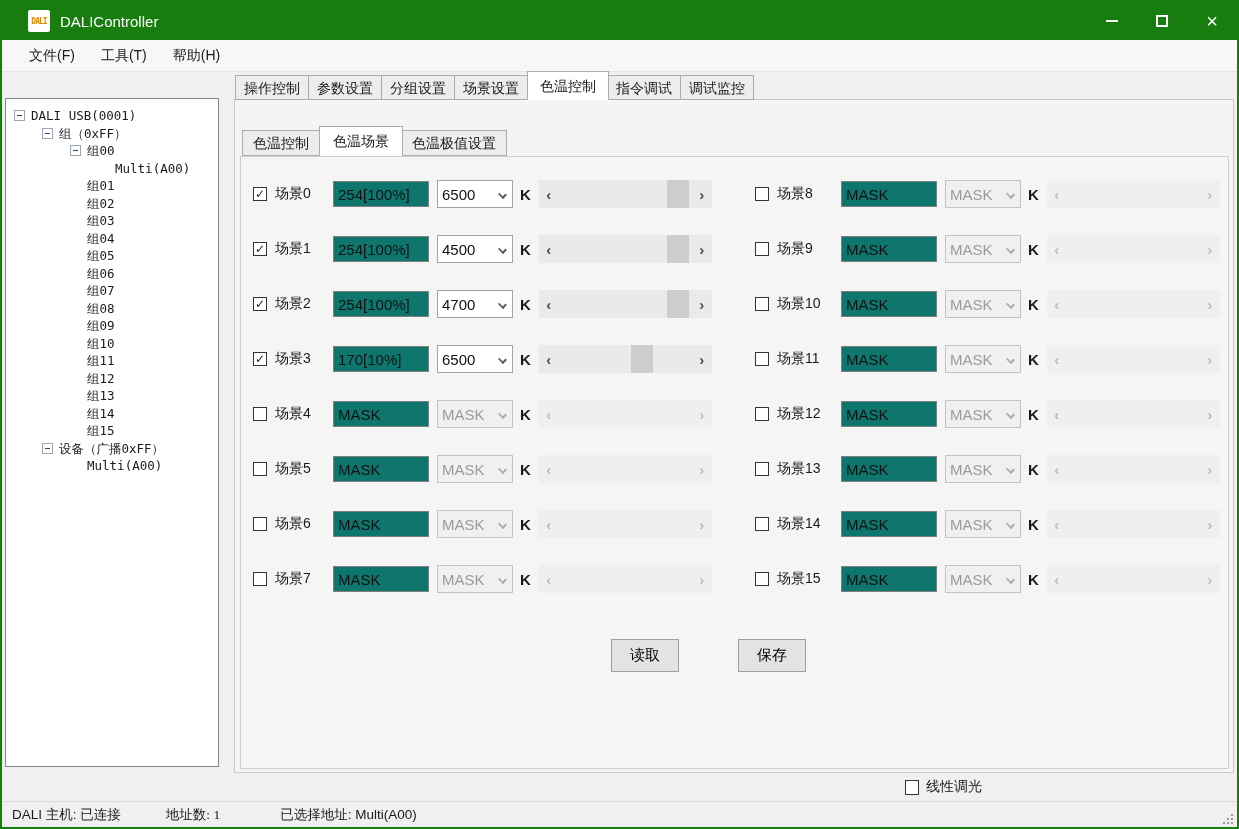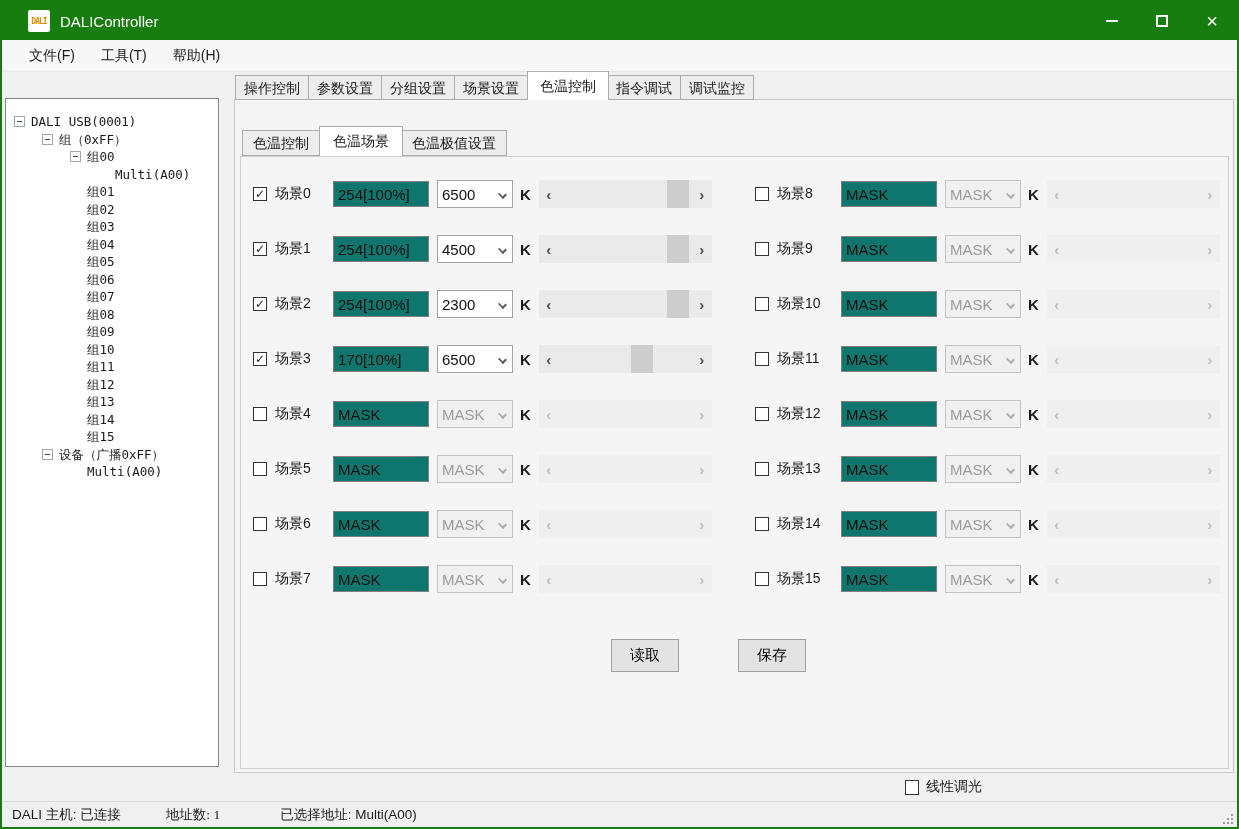--- a/index.html
+++ b/index.html
@@ -23,21 +23,21 @@
   .glyph-close { color:#fff; font-size:20px; line-height:1; }
 
   
   .menubar { position:absolute; left:0; top:38px; width:100%; height:32px; background:#f7f7f7;
              display:flex; align-items:center; padding-left:14px; border-bottom:1px solid #e6e6e6; }
   .menu-item { padding:6px 13px; font-size:14px; }
 
   
   .tree-panel { position:absolute; left:3px; top:96px; width:214px; height:669px;
                 background:#fff; border:1px solid #828790; overflow:hidden;
-                font-family:"DejaVu Sans Mono",monospace; font-size:12.5px; padding-top:14px; }
+                font-family:"DejaVu Sans Mono",monospace; font-size:12.5px; padding-top:8px; }
   .tree-item { display:flex; align-items:center; height:17.5px; white-space:nowrap; }
   .tree-box { width:11px; height:11px; border:1px solid #9aa7b8; background:#fff; flex:0 0 11px;
               position:relative; margin-right:6px; }
   .tree-box::after { content:""; position:absolute; left:2px; top:4px; width:5px; height:1px; background:#444; }
   .tree-spacer { width:17px; flex:0 0 17px; }
   .tree-label { line-height:17.5px; }
 
   
   .main-tabs { position:absolute; left:233px; top:71px; display:flex; align-items:flex-end; height:27px; z-index:3; }
   .main-tab { height:25px; line-height:24px; padding:0 8px; font-size:14px; background:#ededed;
@@ -268,21 +268,21 @@
           <span class="sb-arrow left">‹</span>
           <span class="sb-arrow right">›</span>
           <div class="sb-thumb" style="left: 128px;"></div>
         </div>
       </div>
       <div class="scene-row col-left" style="left: 12px; top: 132px;">
         <div class="checkbox">✓</div>
         <span class="scene-label">场景2</span>
         <input class="level-input" type="text" value="254[100%]" style="">
         <div class="combo">
-          <span>2300</span>
+          <span>4700</span>
           <span class="chev"></span>
         </div>
         <span class="unit">K</span>
         <div class="scrollbar">
           <span class="sb-arrow left">‹</span>
           <span class="sb-arrow right">›</span>
           <div class="sb-thumb" style="left: 128px;"></div>
         </div>
       </div>
       <div class="scene-row col-left" style="left: 12px; top: 187px;">

